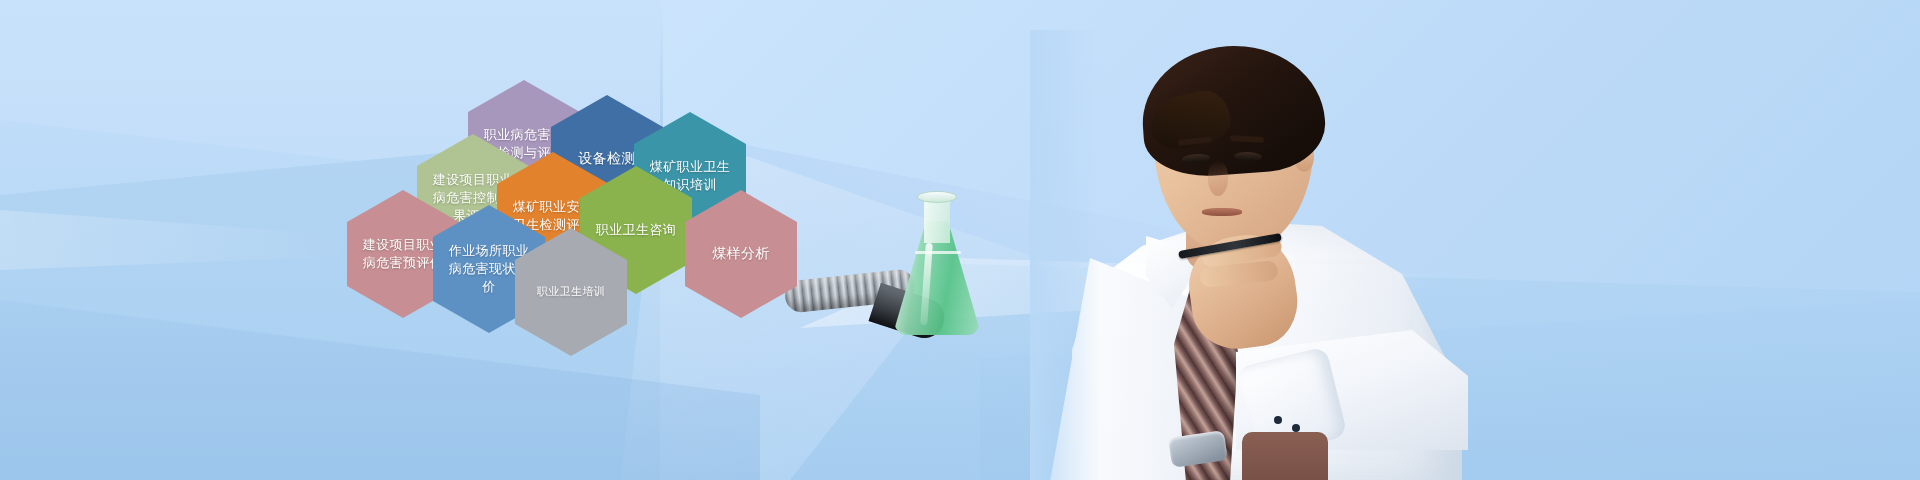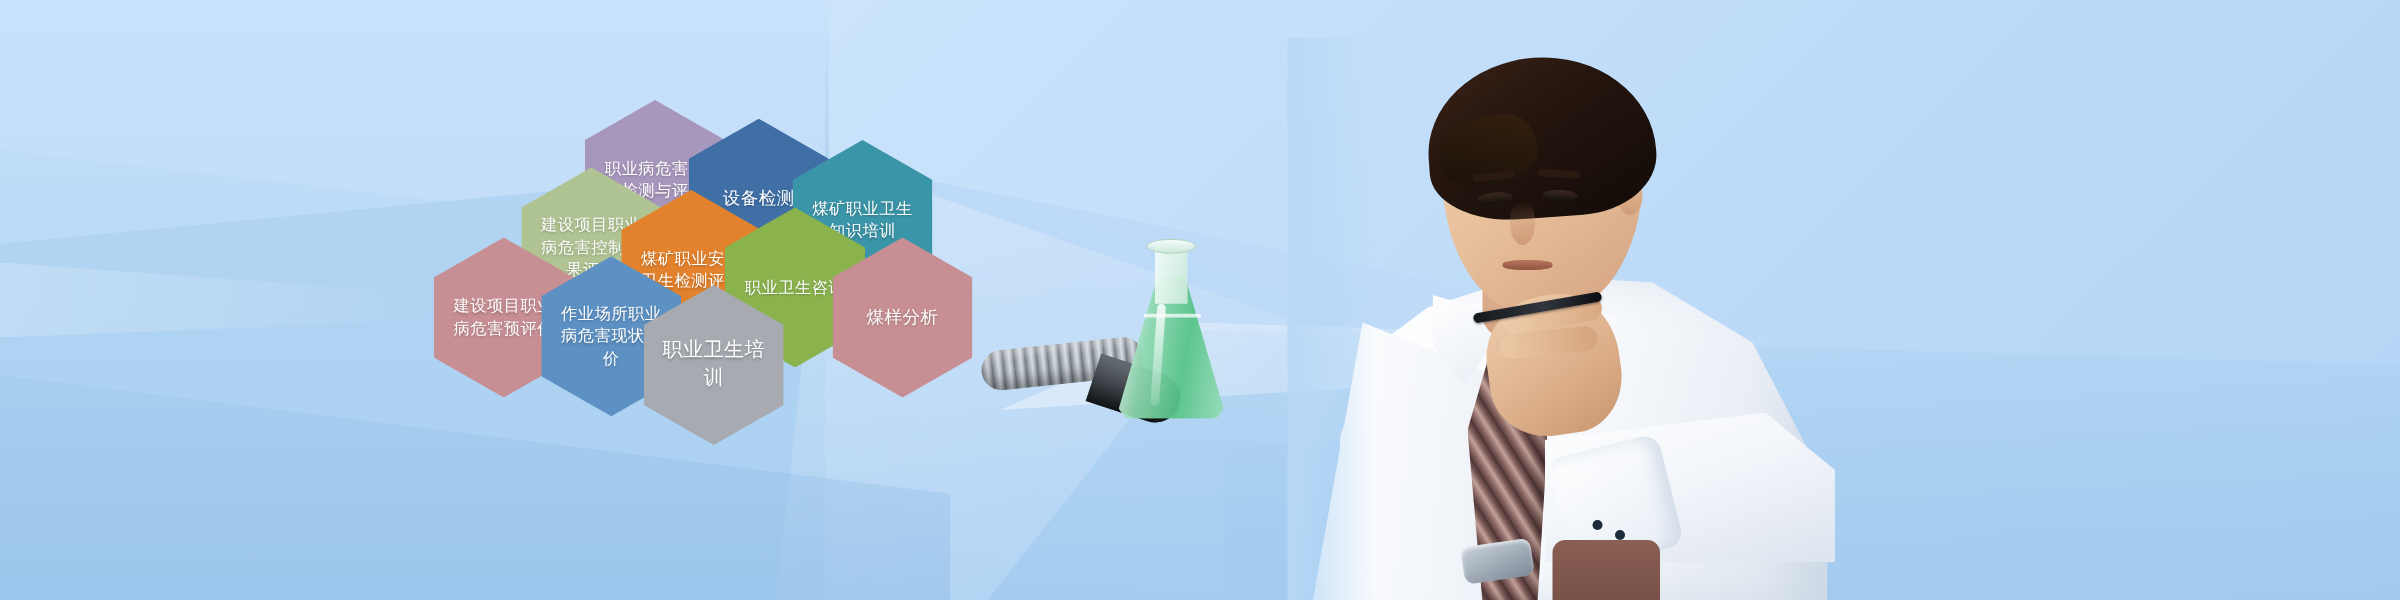--- a/index.html
+++ b/index.html
@@ -324,24 +324,24 @@
       </div>
       <div class="hex" id="hex-olive" style="left: 580px; top: 166px; width: 112px; height: 128px; background: rgb(138, 179, 78); font-size: 13px; z-index: 15;">
         <span class="hex-label">职业卫生咨询</span>
       </div>
       <div class="hex" id="hex-rose" style="left: 347px; top: 190px; width: 112px; height: 128px; background: rgb(199, 143, 147); font-size: 13px; z-index: 16;">
         <span class="hex-label">建设项目职业病危害预评价</span>
       </div>
       <div class="hex" id="hex-steelblue" style="left: 433px; top: 205px; width: 112px; height: 128px; background: rgb(93, 145, 196); font-size: 13px; z-index: 17;">
         <span class="hex-label">作业场所职业病危害现状评价</span>
       </div>
-      <div class="hex" id="hex-gray" style="left: 515px; top: 228px; width: 112px; height: 128px; background: rgb(167, 171, 177); font-size: 16px; z-index: 18;">
+      <div class="hex" id="hex-gray" style="left: 515px; top: 228px; width: 112px; height: 128px; background: rgb(167, 171, 177); font-size: 11px; z-index: 18;">
         <span class="hex-label">职业卫生培训</span>
       </div>
-      <div class="hex" id="hex-dustyrose" style="left: 666px; top: 190px; width: 112px; height: 128px; background: rgb(199, 143, 147); font-size: 14px; z-index: 19;">
+      <div class="hex" id="hex-dustyrose" style="left: 685px; top: 190px; width: 112px; height: 128px; background: rgb(199, 143, 147); font-size: 14px; z-index: 19;">
         <span class="hex-label">煤样分析</span>
       </div>
     </div>
 
   <div id="photo-layer">
 
     <div id="hose">
       <div id="hose-coil"></div>
       <div id="hose-tail"></div>
     </div>

